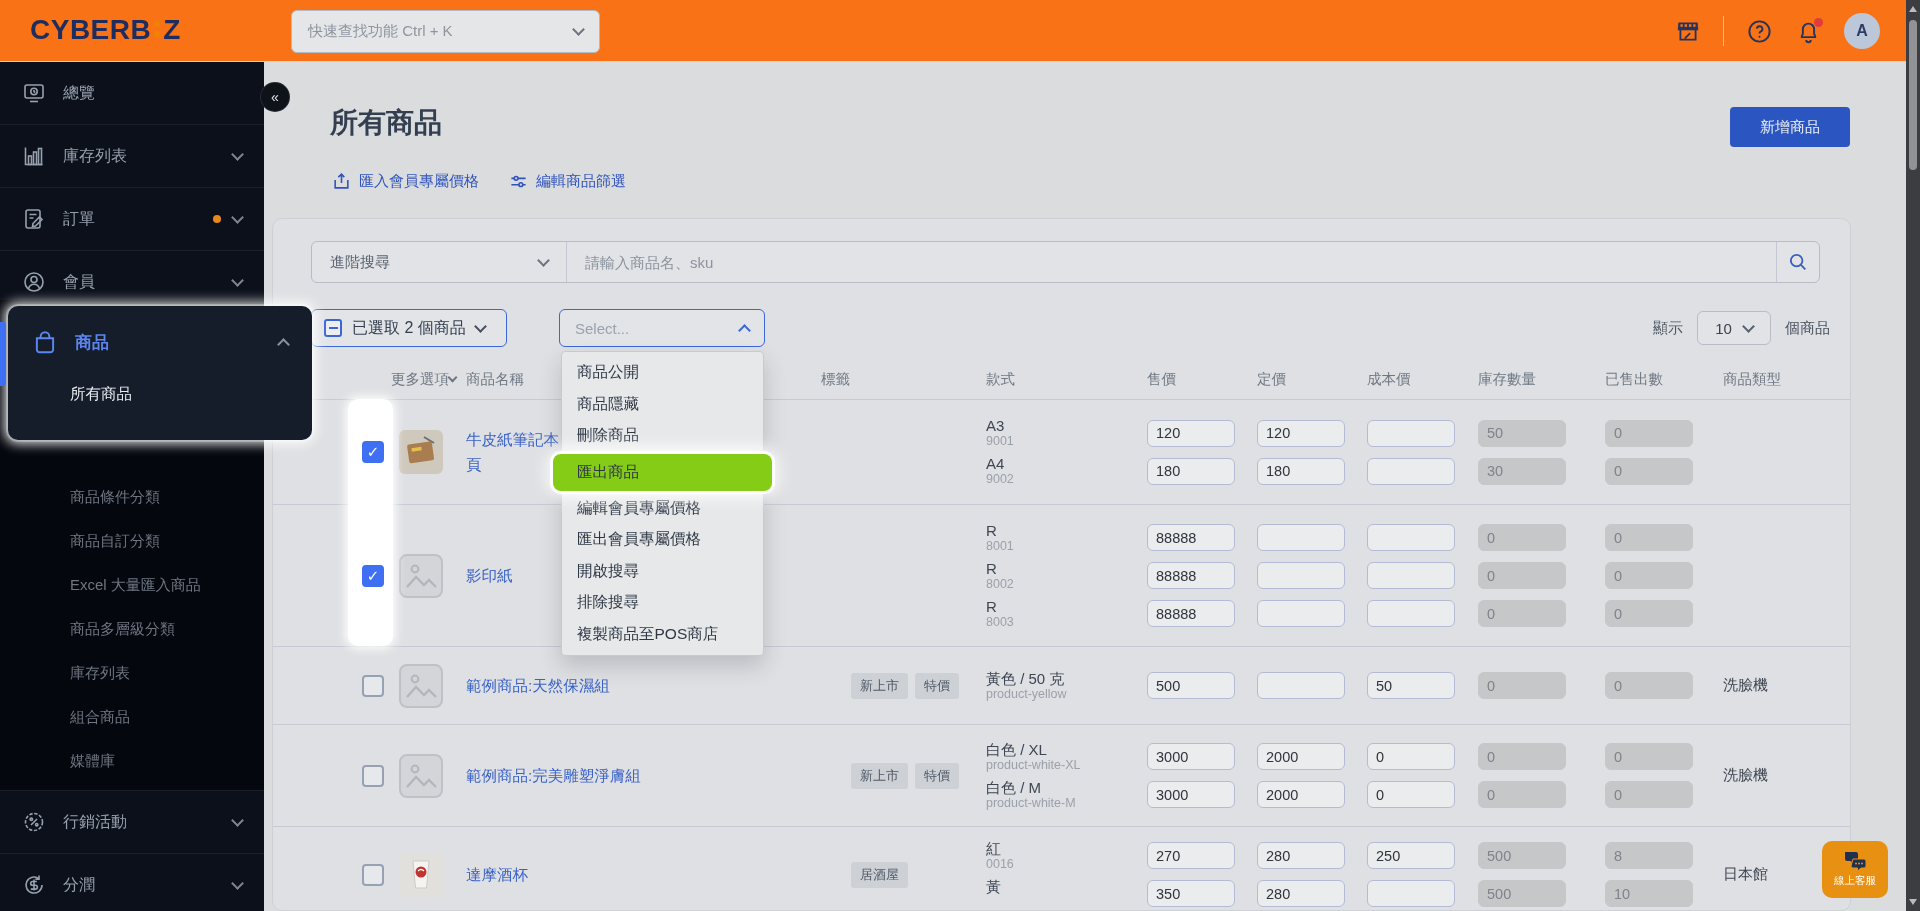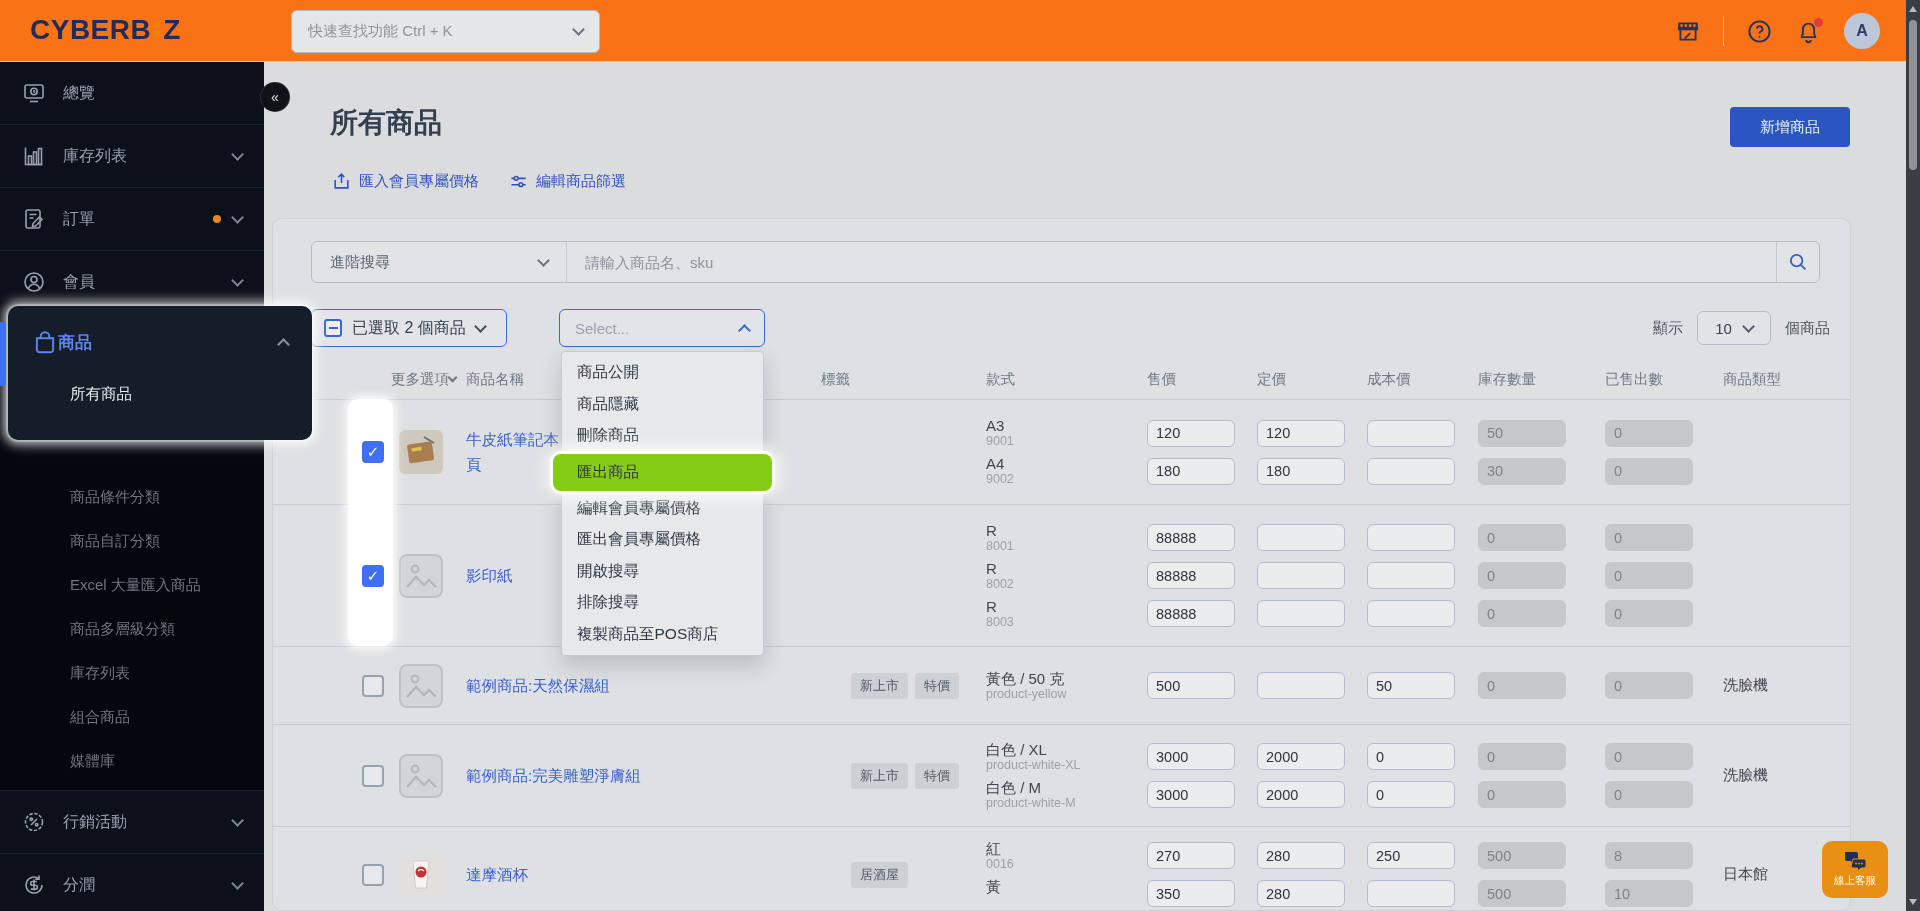--- a/index.html
+++ b/index.html
@@ -27,21 +27,21 @@
   .dot{width:8px;height:8px;border-radius:50%;background:#e8891a;}
   .s-item .chev{border-color:#7d8694;}
   .s-group{position:absolute;left:0;top:238px;width:264px;height:490px;background:#04070d;}
   .s-sub{position:absolute;left:0;top:413px;width:264px;}
   .s-sub .s-subitem{height:44px;display:flex;align-items:center;padding-left:70px;color:#6f7682;font-size:15px;}
   .s-bottom{position:absolute;left:0;top:728px;width:264px;}
   .s-bottom .s-item{border-top:1px solid #19202c;border-bottom:none;justify-content:center;}
 
   
   .sp-card{position:absolute;left:8px;top:306px;width:304px;height:134px;background:#151d2b;border-radius:10px;box-shadow:0 0 12px 4px rgba(255,255,255,.85),0 0 0 2px rgba(255,255,255,.25);z-index:20;}
-  .sp-main{height:72px;display:flex;align-items:center;padding:0 24px;color:#5b86ef;font-size:17px;font-weight:bold;}
+  .sp-main{height:72px;display:flex;align-items:center;gap:17px;padding:0 24px;color:#5b86ef;font-size:17px;font-weight:bold;}
   .sp-main .chev{margin-left:auto;border-color:#8b93a0;}
   .sp-sub{padding-left:62px;margin-top:6px;color:#e8ecf2;font-size:15.5px;}
   .accent{position:absolute;left:0;top:322px;width:6px;height:64px;background:#3f6ff2;border-radius:0 3px 3px 0;z-index:21;}
   .collapse{position:absolute;left:261px;top:83px;width:28px;height:28px;border-radius:50%;background:#0e1219;box-shadow:0 0 0 1px #272c36;color:#dfe3ea;display:flex;align-items:center;justify-content:center;font-size:14px;z-index:22;cursor:pointer;}
 
   
   .content{position:absolute;left:264px;top:62px;width:1642px;height:849px;background:#dbdcde;}
   .title{position:absolute;left:330px;top:104px;font-size:28px;font-weight:bold;color:#333f50;z-index:5;}
   .add-btn{position:absolute;left:1730px;top:107px;width:120px;height:40px;background:#2b55c0;color:#edf0f6;border-radius:4px;font-size:15px;display:flex;align-items:center;justify-content:center;z-index:5;cursor:pointer;}
   .links{position:absolute;left:332px;top:172px;display:flex;gap:30px;z-index:5;}

